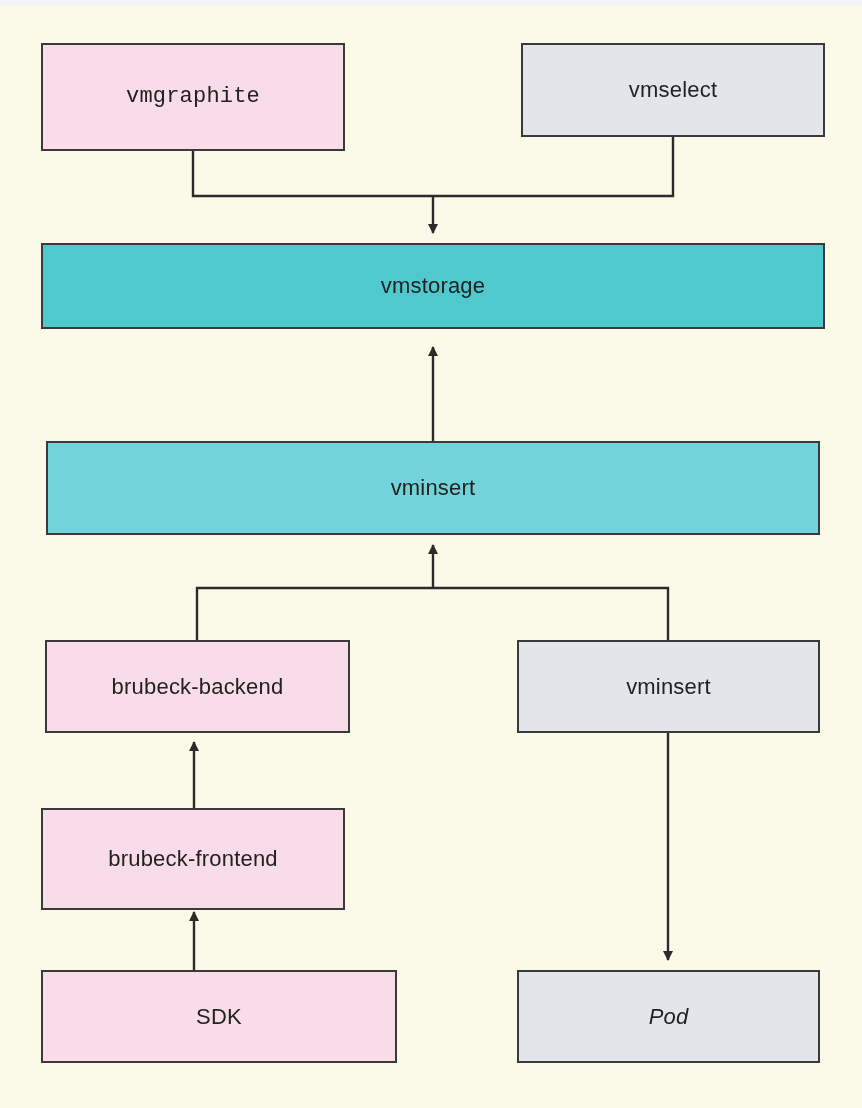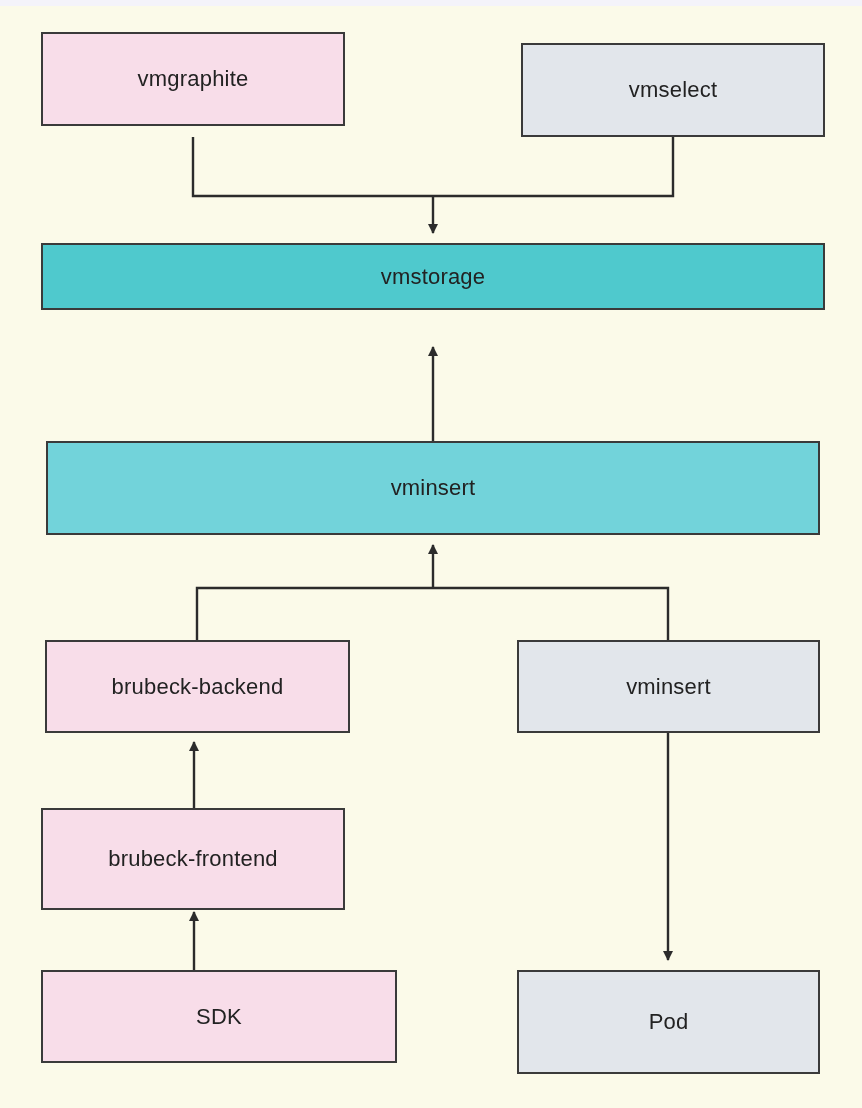--- a/index.html
+++ b/index.html
@@ -91,29 +91,29 @@
 
       <path d="M194,808 L194,742" marker-end="url(#arrow-up)"></path>
 
       <path d="M194,970 L194,912" marker-end="url(#arrow-up)"></path>
 
       <path d="M668,733 L668,960" marker-end="url(#arrow-down)"></path>
 
     </g>
   </svg>
 
-  <div class="node pink" style="left:41px; top:32px; width:304px; height:94px;">
+  <div class="node pink" style="left:41px; top:43px; width:304px; height:108px;font-family:Liberation Mono, monospace;">
     <span class="node-label">vmgraphite</span>
   </div>
 
   <div class="node bluegray" style="left:521px; top:43px; width:304px; height:94px;">
     <span class="node-label">vmselect</span>
   </div>
 
-  <div class="node teal-dark" style="left:41px; top:243px; width:784px; height:67px;">
+  <div class="node teal-dark" style="left:41px; top:243px; width:784px; height:86px;">
     <span class="node-label">vmstorage</span>
   </div>
 
   <div class="node pink" style="left:45px; top:640px; width:305px; height:93px;">
     <span class="node-label">brubeck-backend</span>
   </div>
 
   <div class="node teal-light" style="left:46px; top:441px; width:774px; height:94px;">
     <span class="node-label">vminsert</span>
   </div>
@@ -123,17 +123,17 @@
   </div>
 
   <div class="node pink" style="left:41px; top:808px; width:304px; height:102px;">
     <span class="node-label">brubeck-frontend</span>
   </div>
 
   <div class="node pink" style="left:41px; top:970px; width:356px; height:93px;">
     <span class="node-label">SDK</span>
   </div>
 
-  <div class="node bluegray" style="left:517px; top:970px; width:303px; height:104px;">
+  <div class="node bluegray" style="left:517px; top:970px; width:303px; height:93px;font-style:italic;">
     <span class="node-label">Pod</span>
   </div>
 
 </div>
 
 </body></html>

